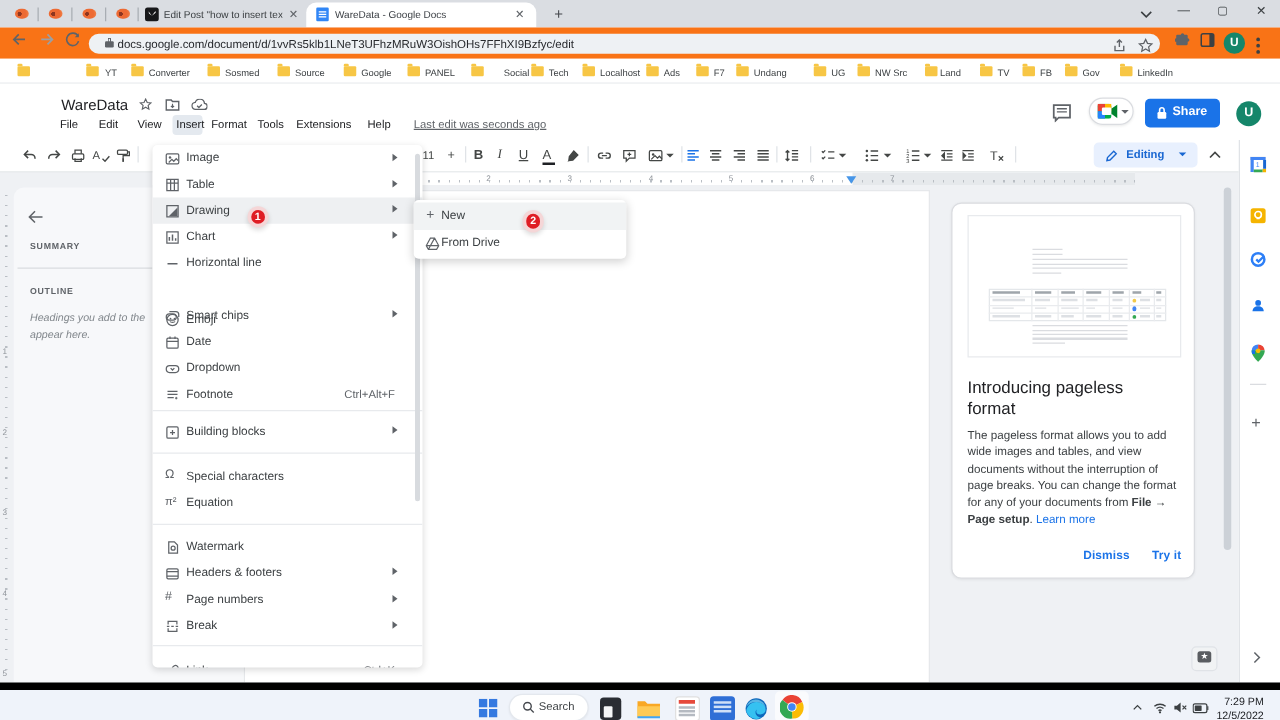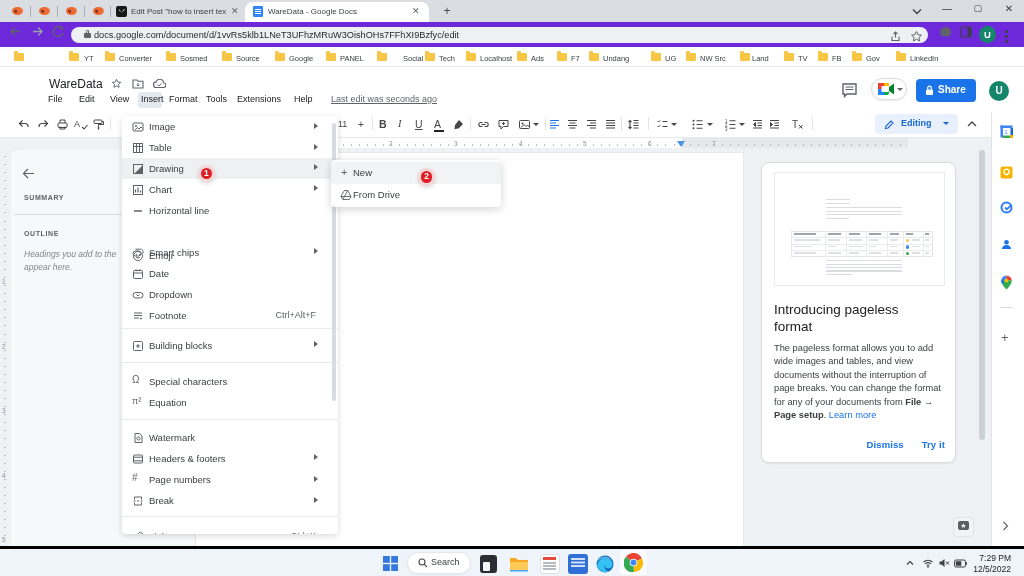--- a/index.html
+++ b/index.html
@@ -9,21 +9,21 @@
 
 #tabstrip{left:0;top:0;width:1024px;height:22px;background:#dadde2;}
 .pinicon{width:10.5px;height:8.5px;border-radius:50%;background:radial-gradient(circle at 33% 52%,#8e3620 0 1.6px,#ed6a33 1.7px 60%,#f08a52 100%);top:6.5px;}
 .tabsep{width:1px;height:11px;background:#a8adb3;top:6px;}
 #activetab{left:245px;top:2px;width:184px;height:20px;background:#fff;border-radius:8px 8px 0 0;}
 .tabtxt{font-size:8px;color:#45484d;top:7px;white-space:nowrap;}
 .tabx{font-size:9px;color:#5f6368;top:6px;}
 #ntp{left:440px;top:4px;width:14px;height:14px;font-size:12px;color:#45484d;text-align:center;line-height:14px;}
 .winctl{top:3px;font-size:10px;color:#3c4043;width:16px;text-align:center;}
 
-#addr{left:0;top:22px;width:1024px;height:25px;background:#6d28d9;}
+#addr{left:0;top:22px;width:1024px;height:25px;background:#f97316;}
 #omni{left:71px;top:4.5px;width:857px;height:16.5px;background:#eef1f4;border-radius:8.5px;}
 #urltxt{left:23px;top:3.5px;font-size:9.2px;color:#27292d;white-space:nowrap;letter-spacing:0;}
 
 #bkbar{left:0;top:47px;width:1024px;height:20px;background:#fff;border-bottom:1px solid #e8eaed;}
 .folder{width:10px;height:8px;background:#f7c645;border-radius:1px;top:6px;}
 .folder:before{content:"";position:absolute;left:0;top:-2px;width:4px;height:2px;background:#f7c645;border-radius:1px 1px 0 0;}
 .bktxt{font-size:7.5px;color:#3c4043;top:6.5px;white-space:nowrap;}
 
 #dhead{left:0;top:67px;width:1024px;height:45px;background:#fff;}
 #dtitle{left:49px;top:10px;font-size:12px;color:#202124;}
@@ -58,21 +58,21 @@
 .mtxt{position:absolute;left:27px;top:5px;font-size:9.5px;color:#3c4043;white-space:nowrap;}
 .mico{position:absolute;left:10px;top:5px;width:12px;height:12px;color:#5f6368;}
 .marr{position:absolute;right:20px;top:6.5px;width:0;height:0;border-left:4px solid #5f6368;border-top:3.5px solid transparent;border-bottom:3.5px solid transparent;}
 .msep{position:absolute;left:0;width:216px;height:1px;background:#e8eaed;}
 .mshort{position:absolute;right:22px;top:5px;font-size:9px;color:#5f6368;}
 
 #smenu{left:331px;top:160px;width:170px;height:47px;background:#fff;border-radius:4px;box-shadow:0 2px 8px rgba(0,0,0,.18);}
 
 .badge{position:absolute;width:11.5px;height:11.5px;border-radius:50%;background:#df1d24;box-shadow:0 0 0 3px #f5d6d7,0 2px 4px 3px rgba(0,0,0,.14);color:#fff;font-size:8.5px;font-weight:bold;text-align:center;line-height:11.5px;}
 
-#taskbar{left:0;top:546px;width:1024px;height:30px;background:#eff3fa;border-top:3px solid #000000;}
+#taskbar{left:0;top:546px;width:1024px;height:30px;background:#eff3fa;border-top:6px solid #000000;}
 .tbi{top:5px;width:20px;height:20px;}
 #clock{right:13px;top:3.5px;font-size:8.5px;color:#1b1d21;text-align:right;line-height:11px;}
 .carT{width:0;height:0;border-left:3px solid transparent;border-right:3px solid transparent;border-top:3.5px solid #444746;}
 .sic{left:1000px;width:13px;height:13px;}
 </style>
 </head>
 <body>
 
 <div class="abs" id="tabstrip">
   <div class="abs pinicon" style="left:12px;"></div>

